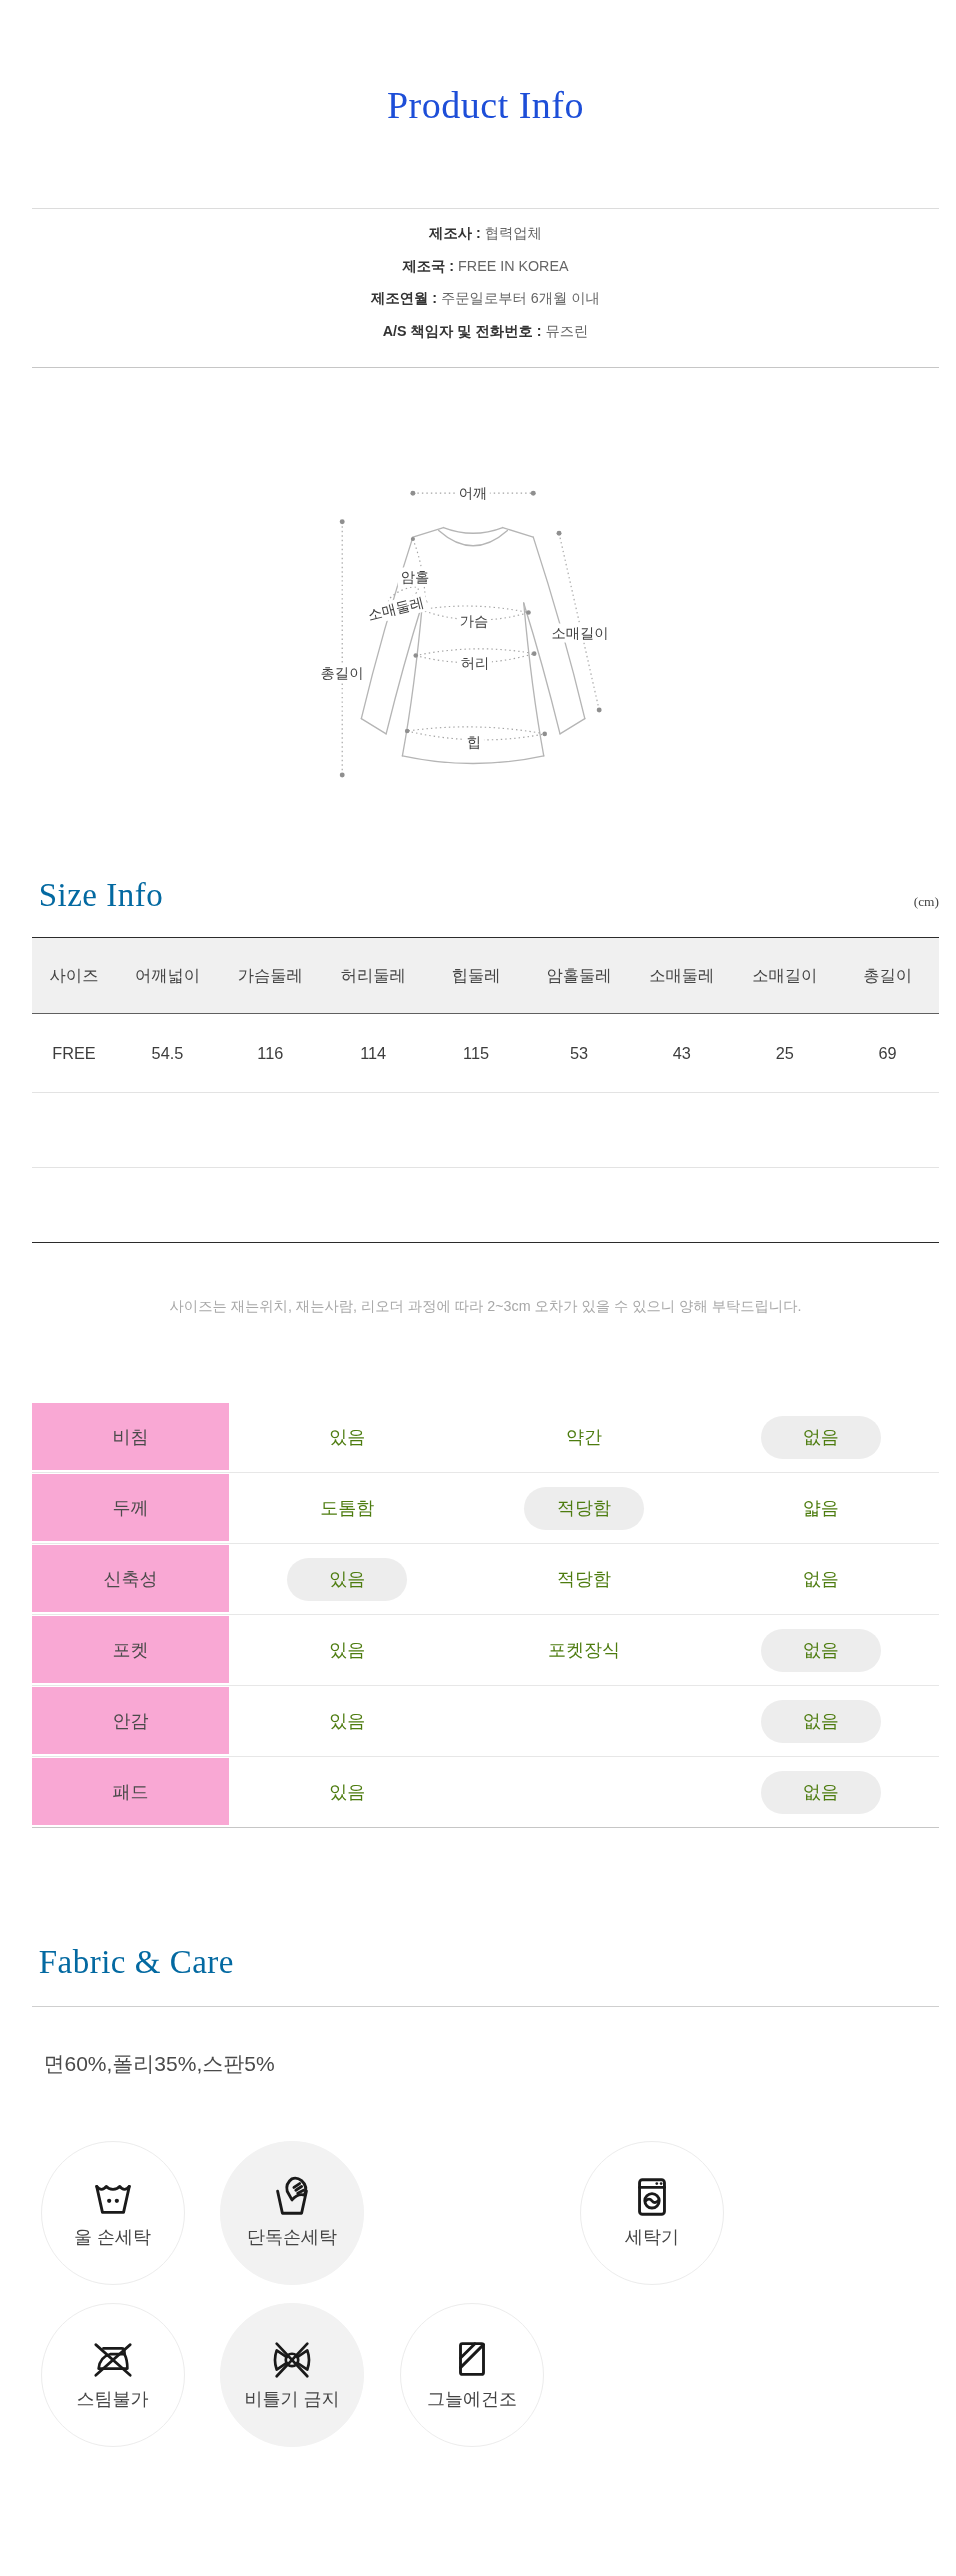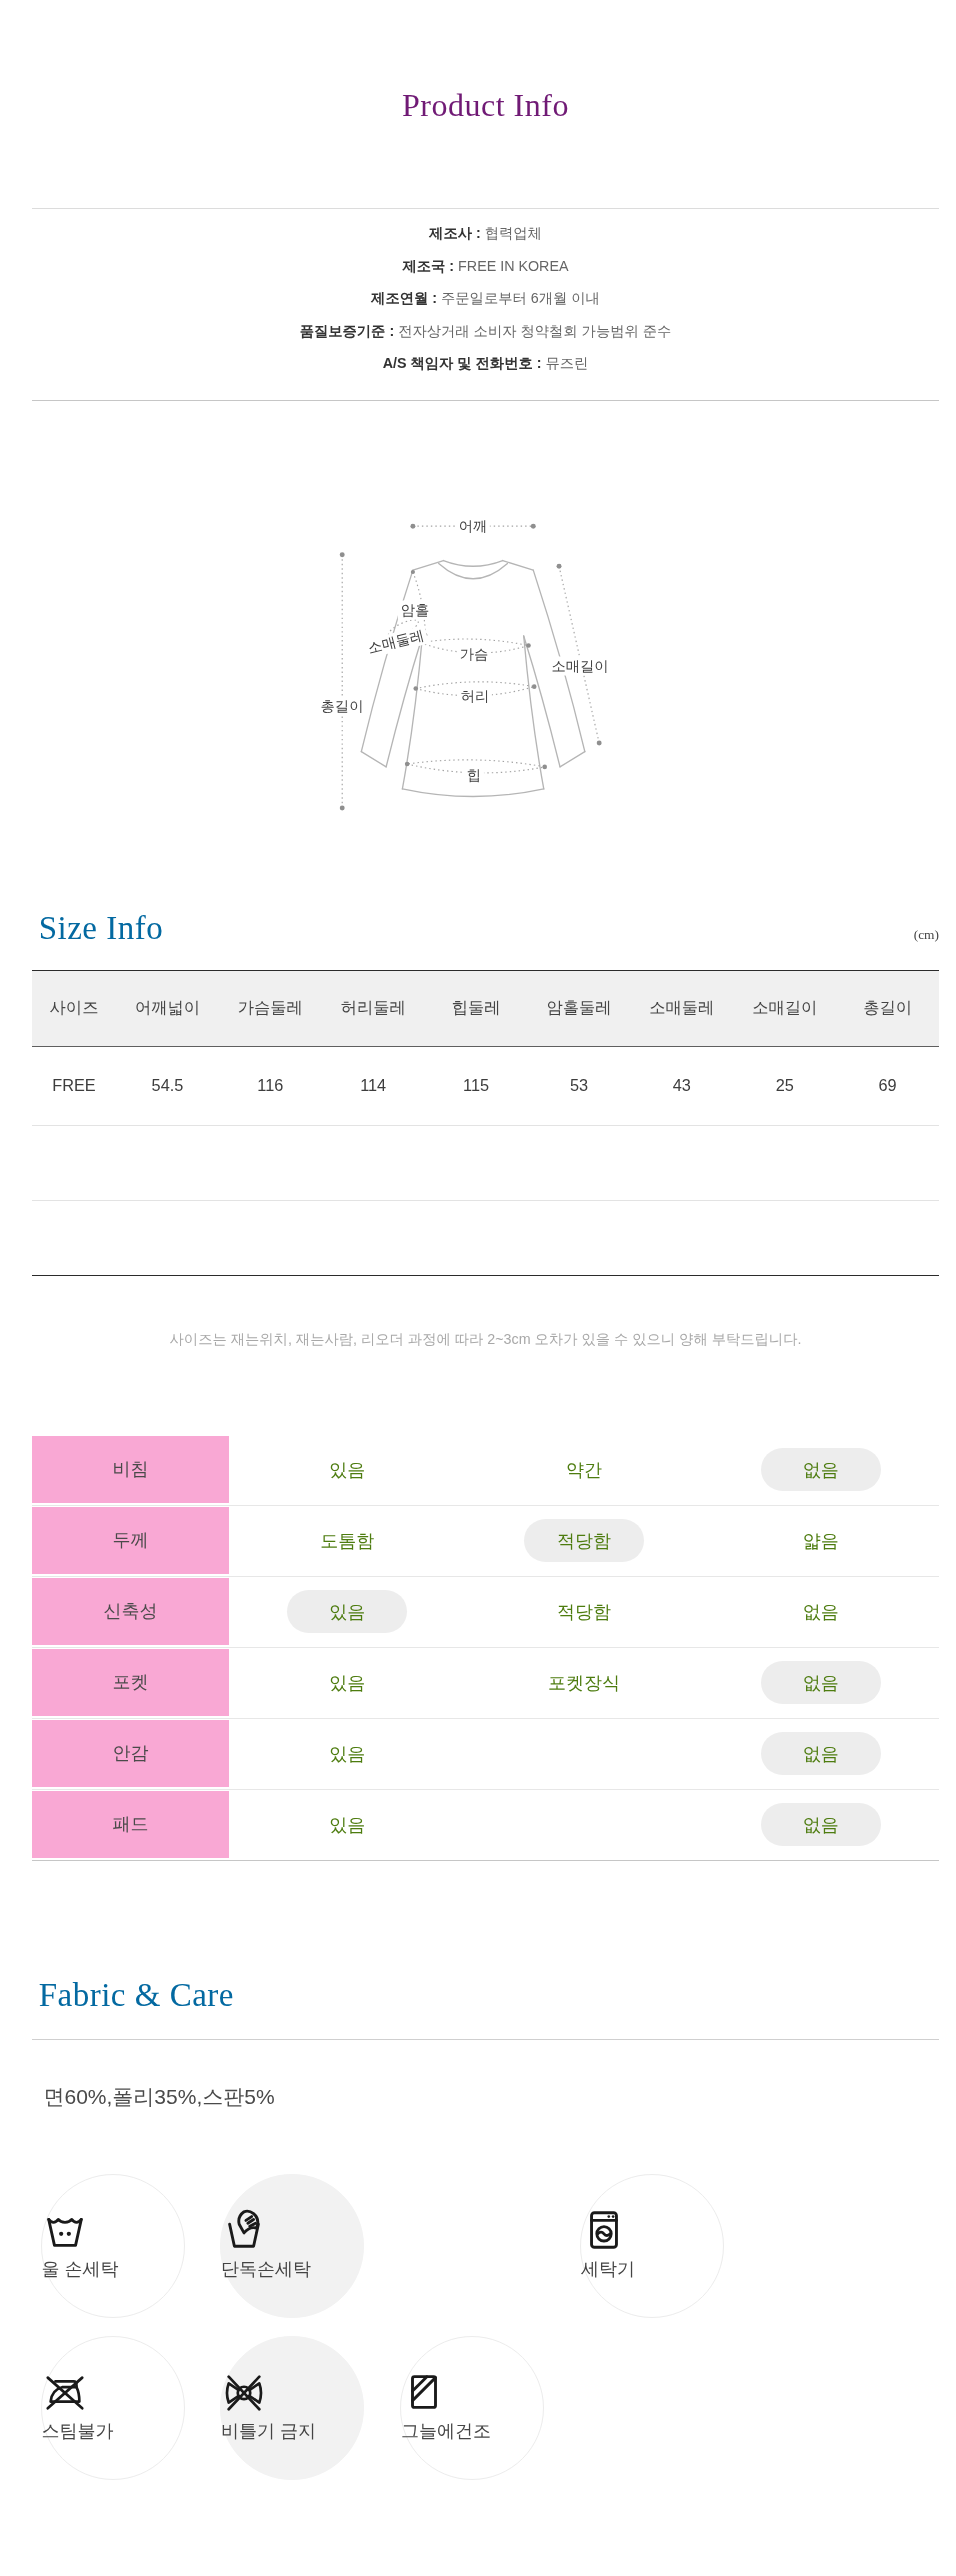--- a/index.html
+++ b/index.html
@@ -7,21 +7,21 @@
     width:956px;height:2576px;background:#ffffff;overflow:hidden;
     font-family:"Liberation Sans","DejaVu Sans",sans-serif;color:#555;
     -webkit-font-smoothing:antialiased;
   }
   .wrap{width:907px;margin-left:32px;position:relative;}
 
   
   .main-title{
     padding-top:82px;height:46px;line-height:46px;text-align:center;
     font-family:"Liberation Serif","DejaVu Serif",serif;
-    font-size:32px;font-weight:500;color:#701a75;letter-spacing:0.5px;
+    font-size:38px;font-weight:500;color:#1d4ed8;letter-spacing:0.5px;
   }
   .hr1{margin-top:80px;border:none;border-top:1px solid #dcdcdc;height:0;}
   .details{margin-top:2.9px;text-align:center;}
   .detail-line{height:32.5px;line-height:32.5px;font-size:14.3px;color:#666;}
   .detail-line b{color:#333;font-weight:700;}
   .hr2{margin-top:20px;border:none;border-top:1.9px solid #c6c6c6;height:0;}
 
   
   .diagram{position:relative;width:363px;height:356px;margin:100px auto 0 auto;}
   .diagram svg{position:absolute;left:0;top:0;}
@@ -70,41 +70,40 @@
   }
 
   
   .fab-head{margin-top:115px;}
   .hr3{margin-top:25px;border:none;border-top:1px solid #cfcfcf;height:0;}
   .composition{margin-top:42px;height:29px;line-height:29px;font-size:21px;color:#4a4a4a;padding-left:11.5px;}
   .care{position:relative;margin-top:63px;height:306px;}
   .care-item{
     position:absolute;width:144px;height:144px;border-radius:50%;
     background:#fff;border:1px solid #ececec;box-sizing:border-box;
-    display:flex;flex-direction:column;align-items:flex-start;
+    display:flex;flex-direction:column;align-items:center;
   }
   .care-item.alt{background:#f2f2f2;border:1px solid #f2f2f2;}
   .care-item .cicon{margin-top:32px;height:46px;display:flex;align-items:center;justify-content:center;}
   .care-item .clab{margin-top:4.8px;font-size:18px;color:#444;white-space:nowrap;}
   .r1c1{left:8.6px;top:0;}  .r1c2{left:188px;top:0;}  .r1c3{left:368px;top:0;}  .r1c4{left:548px;top:0;}
   .r2c1{left:8.6px;top:162px;} .r2c2{left:188px;top:162px;} .r2c3{left:368px;top:162px;}
 </style>
 </head>
 <body>
 
 <div class="wrap">
 
   <div class="main-title">Product Info</div>
   <hr class="hr1">
 
   <div class="details">
     <div class="detail-line"><b>제조사 :</b> <span>협력업체</span></div>
     <div class="detail-line"><b>제조국 :</b> <span>FREE IN KOREA</span></div>
     <div class="detail-line"><b>제조연월 :</b> <span>주문일로부터 6개월 이내</span></div>
-    <div class="detail-line"><b>품질보증기준 :</b> <span>전자상거래 소비자 청약철회 가능범위 준수</span></div>
     <div class="detail-line"><b>A/S 책임자 및 전화번호 :</b> <span>뮤즈린</span></div>
   </div>
 
   <hr class="hr2">
 
   <div class="diagram">
     <svg width="363" height="356" viewBox="0 0 380 372">
       <g fill="none" stroke="#b5b5b5" stroke-width="1.4" stroke-linecap="round">
         <path d="M114,72 L146,62"></path>
           <path d="M240,72 L208,62"></path>

